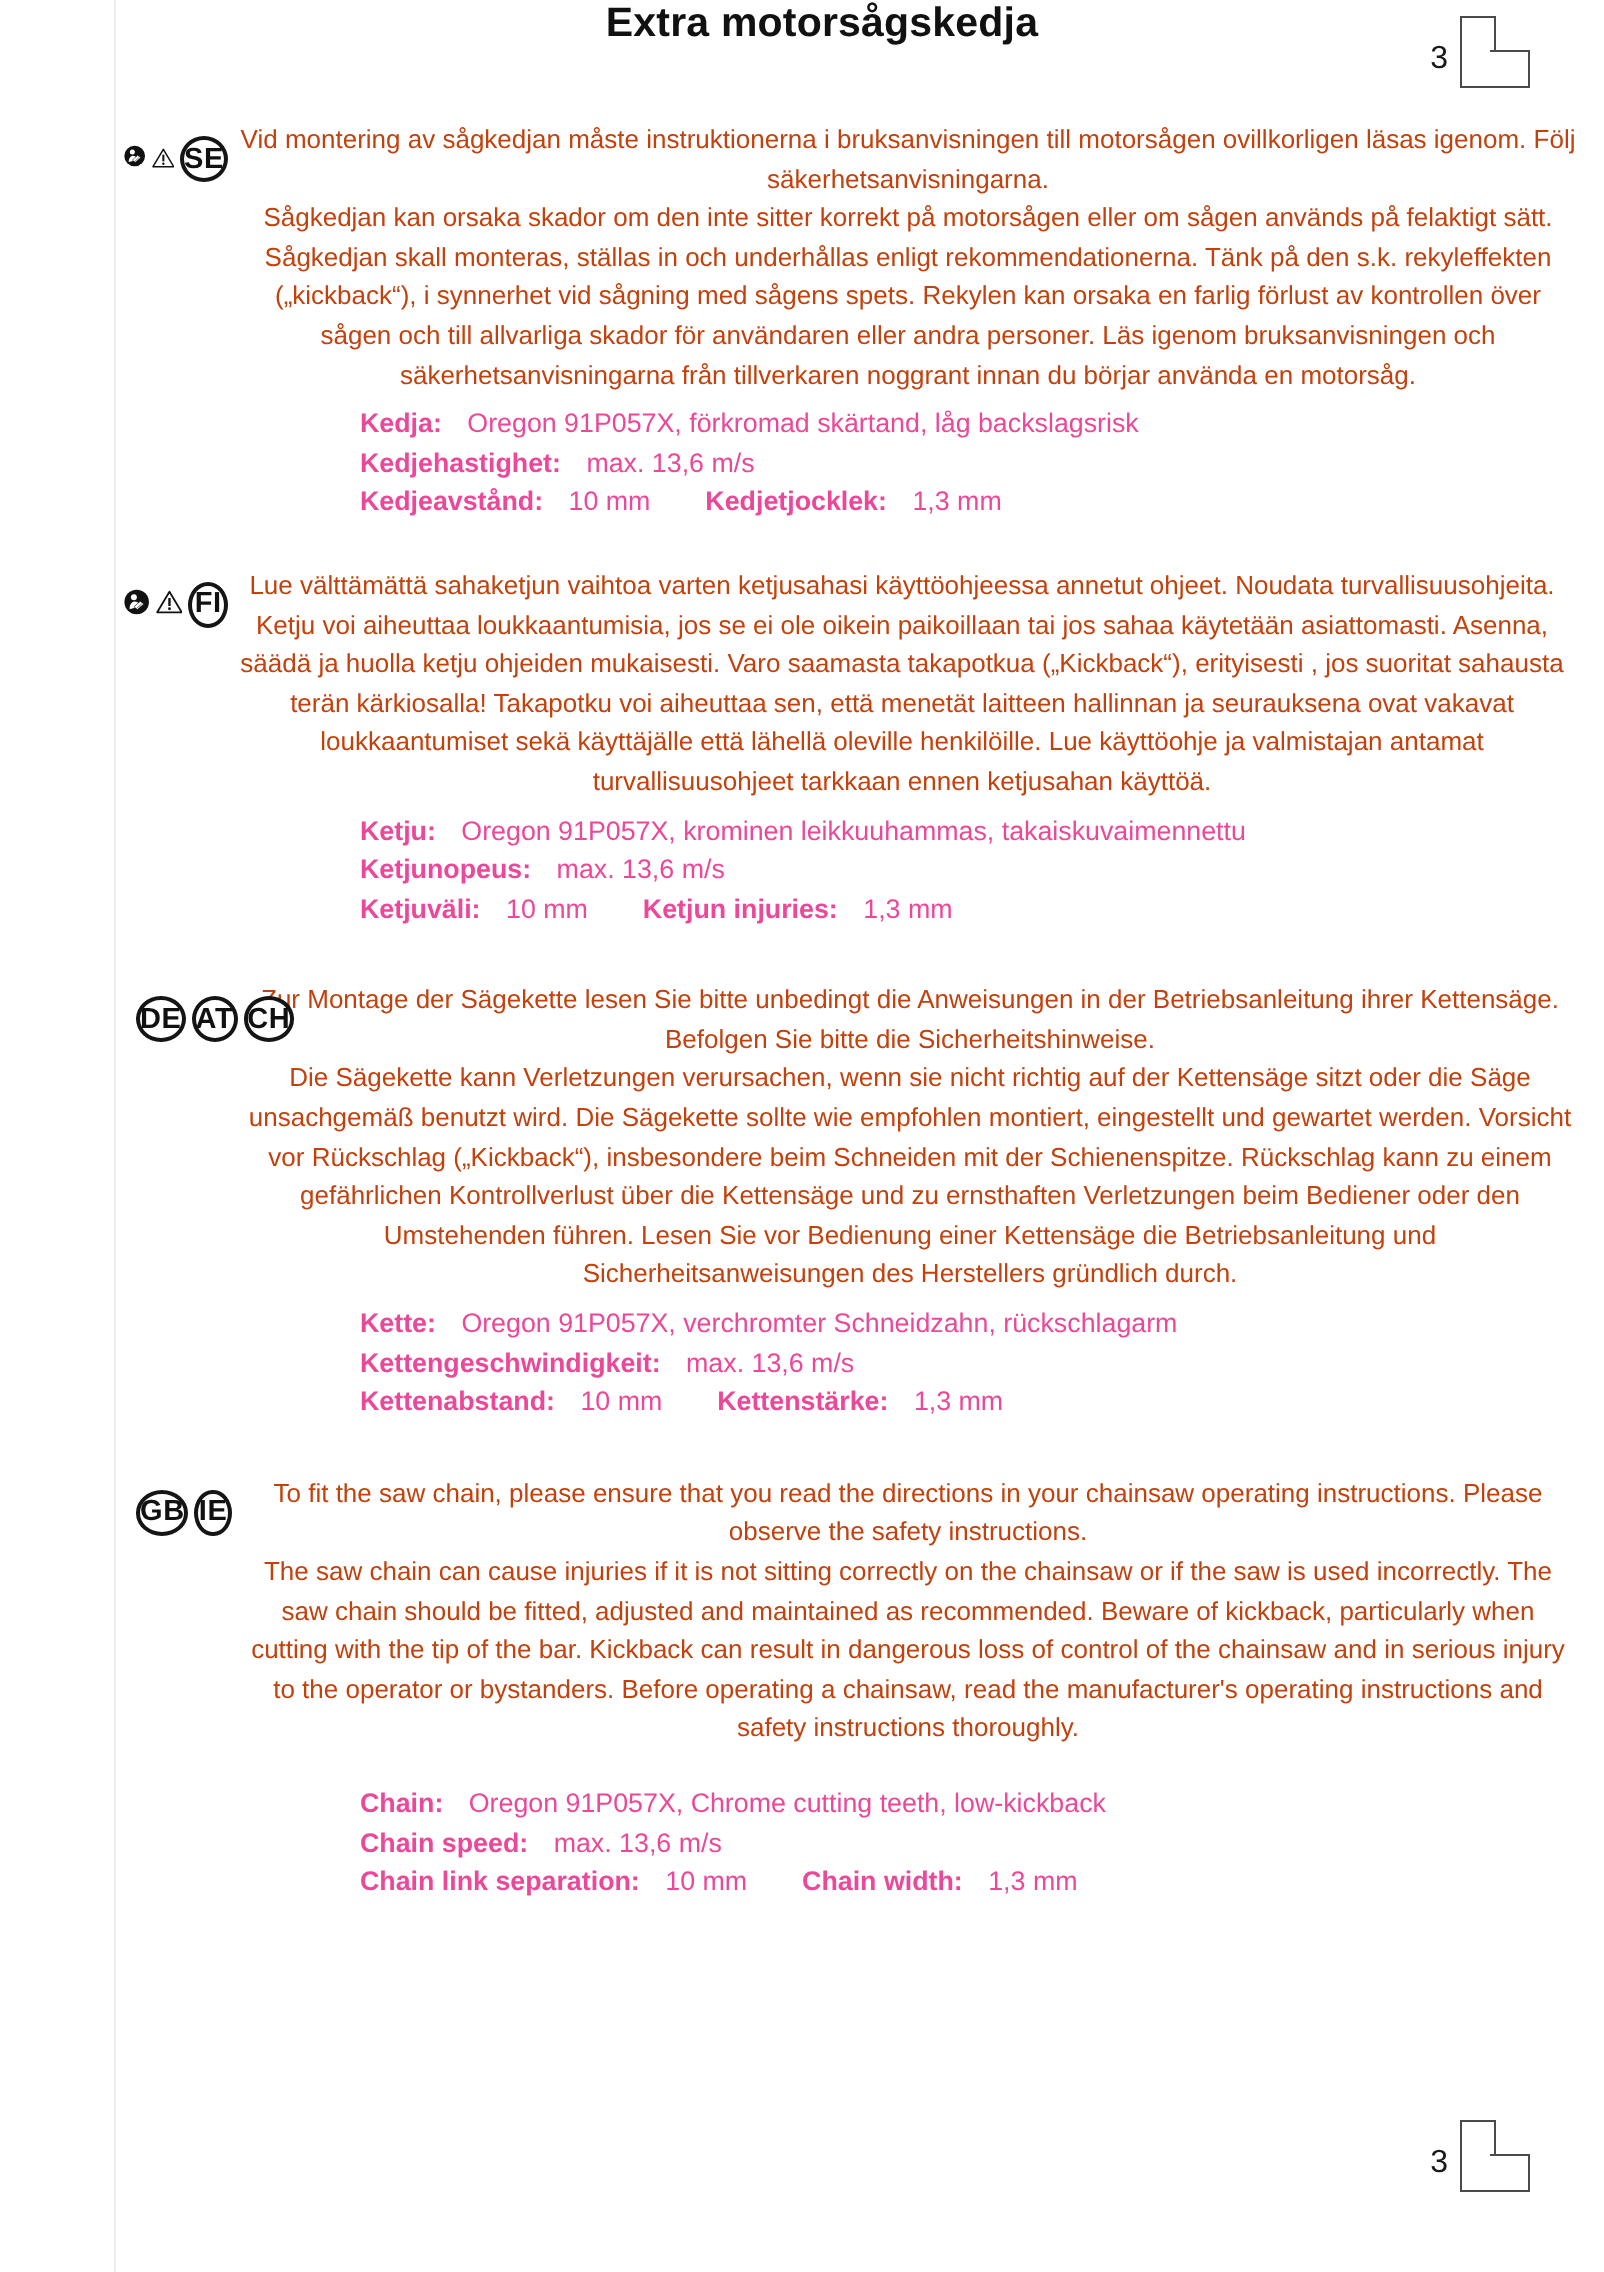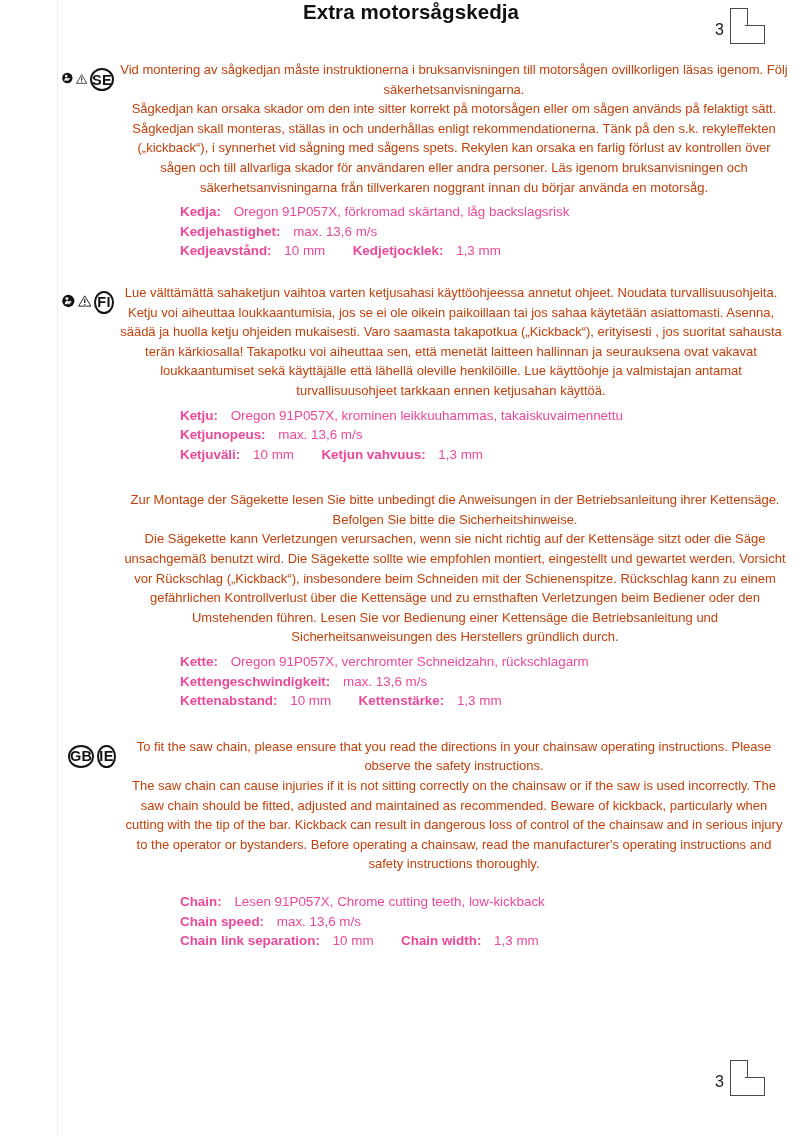--- a/index.html
+++ b/index.html
@@ -240,27 +240,44 @@
         <span class="spec-gap"></span><span>Oregon 91P057X, krominen leikkuuhammas, takaiskuvaimennettu</span>
       </div>
       <div class="spec-line">
         <span class="spec-label">Ketjunopeus:</span>
         <span class="spec-gap"></span><span>max. 13,6 m/s</span>
       </div>
       <div class="spec-line">
         <span class="spec-label">Ketjuväli:</span>
         <span class="spec-gap"></span><span>10 mm</span>
         <span class="spec-gap-wide"></span>
-        <span class="spec-label">Ketjun vahvuus:</span>
+        <span class="spec-label">Ketjun injuries:</span>
         <span class="spec-gap"></span><span>1,3 mm</span>
       </div>
     </div>
   </div>
 
   <div class="lang-block" id="block-de">
+    <div class="icon-column">
+      <svg class="icon-read" viewBox="0 0 64 64">
+        <circle cx="32" cy="32" r="31" fill="#111"></circle>
+        <circle cx="25" cy="20" r="7.5" fill="#fff"></circle>
+        <path d="M14 50 C14 38 20 31 27 31 C33 31 36 34 38 38 L30 46 Z" fill="#fff"></path>
+        <path d="M25 44 L41 30 L50 37 L34 51 Z" fill="#fff" stroke="#111" stroke-width="1.6"></path>
+        <path d="M33 47.5 L44.5 37" stroke="#111" stroke-width="1.6" fill="none"></path>
+      </svg>
+      <svg class="icon-warn" viewBox="0 0 68 60">
+        <path d="M34 4 L65 56 L3 56 Z" fill="none" stroke="#111" stroke-width="4.5" stroke-linejoin="round"></path>
+        <rect x="31" y="20" width="6" height="20" fill="#111"></rect>
+        <circle cx="34" cy="47" r="3.6" fill="#111"></circle>
+      </svg>
+      <div class="country-badge">DE</div>
+      <div class="country-badge">AT</div>
+      <div class="country-badge">CH</div>
+    </div>
     <p class="para">Zur Montage der Sägekette lesen Sie bitte unbedingt die Anweisungen in der Betriebsanleitung ihrer Kettensäge. Befolgen Sie bitte die Sicherheitshinweise.</p>
     <p class="para">Die Sägekette kann Verletzungen verursachen, wenn sie nicht richtig auf der Kettensäge sitzt oder die Säge unsachgemäß benutzt wird. Die Sägekette sollte wie empfohlen montiert, eingestellt und gewartet werden. Vorsicht vor Rückschlag („Kickback“), insbesondere beim Schneiden mit der Schienenspitze. Rückschlag kann zu einem gefährlichen Kontrollverlust über die Kettensäge und zu ernsthaften Verletzungen beim Bediener oder den Umstehenden führen. Lesen Sie vor Bedienung einer Kettensäge die Betriebsanleitung und Sicherheitsanweisungen des Herstellers gründlich durch.</p>
     <div class="specs">
       <div class="spec-line">
         <span class="spec-label">Kette:</span>
         <span class="spec-gap"></span><span>Oregon 91P057X, verchromter Schneidzahn, rückschlagarm</span>
       </div>
       <div class="spec-line">
         <span class="spec-label">Kettengeschwindigkeit:</span>
         <span class="spec-gap"></span><span>max. 13,6 m/s</span>
@@ -290,21 +307,21 @@
         <circle cx="34" cy="47" r="3.6" fill="#111"></circle>
       </svg>
       <div class="country-badge">GB</div>
       <div class="country-badge">IE</div>
     </div>
     <p class="para">To fit the saw chain, please ensure that you read the directions in your chainsaw operating instructions. Please observe the safety instructions.</p>
     <p class="para">The saw chain can cause injuries if it is not sitting correctly on the chainsaw or if the saw is used incorrectly. The saw chain should be fitted, adjusted and maintained as recommended. Beware of kickback, particularly when cutting with the tip of the bar. Kickback can result in dangerous loss of control of the chainsaw and in serious injury to the operator or bystanders. Before operating a chainsaw, read the manufacturer's operating instructions and safety instructions thoroughly.</p>
     <div class="specs">
       <div class="spec-line">
         <span class="spec-label">Chain:</span>
-        <span class="spec-gap"></span><span>Lesen 91P057X, Chrome cutting teeth, low-kickback</span>
+        <span class="spec-gap"></span><span>Oregon 91P057X, Chrome cutting teeth, low-kickback</span>
       </div>
       <div class="spec-line">
         <span class="spec-label">Chain speed:</span>
         <span class="spec-gap"></span><span>max. 13,6 m/s</span>
       </div>
       <div class="spec-line">
         <span class="spec-label">Chain link separation:</span>
         <span class="spec-gap"></span><span>10 mm</span>
         <span class="spec-gap-wide"></span>
         <span class="spec-label">Chain width:</span>

